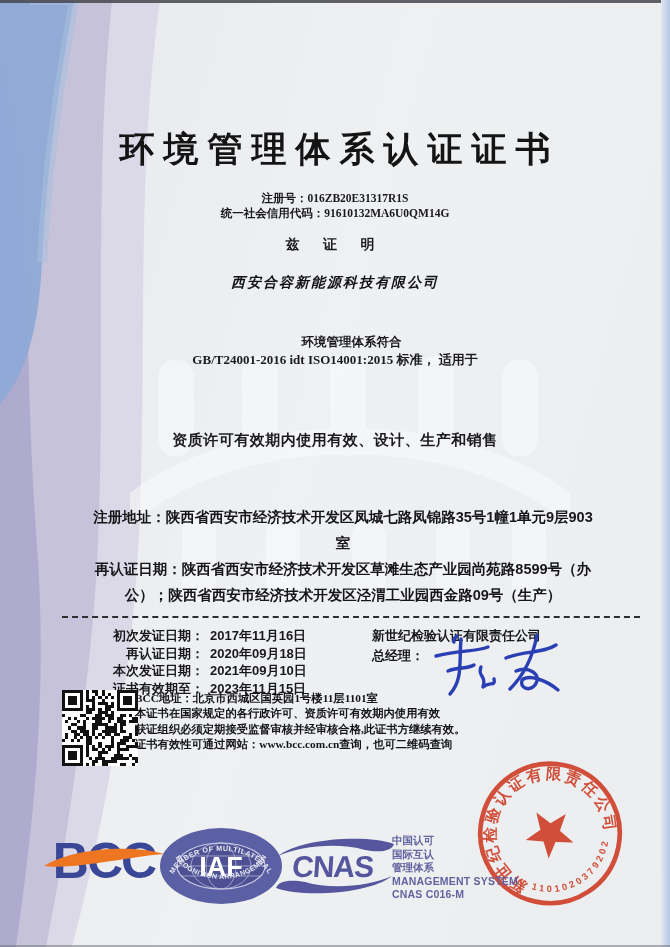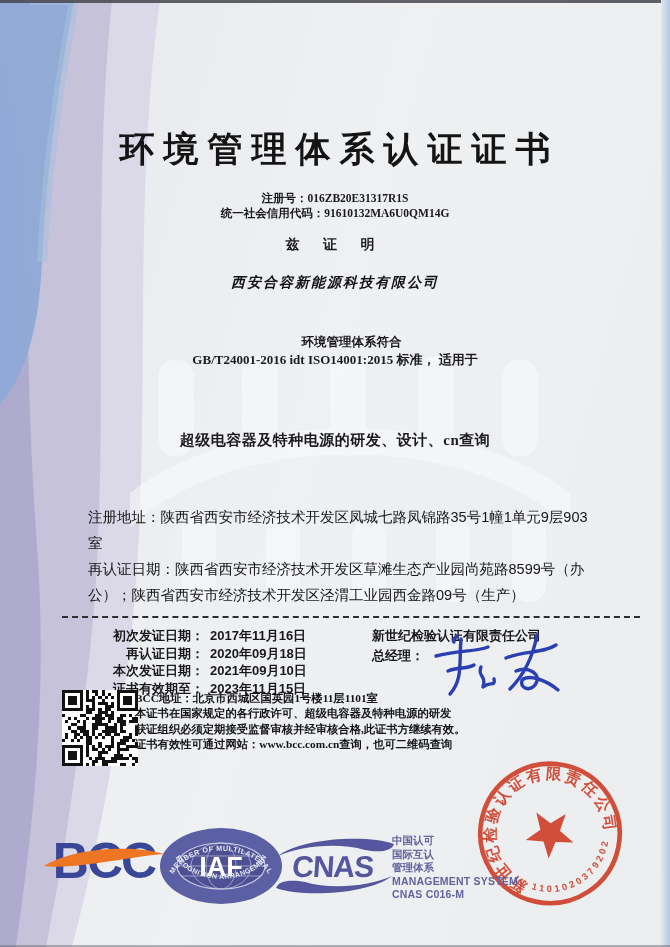--- a/index.html
+++ b/index.html
@@ -17,21 +17,21 @@
          letter-spacing:9px;padding-left:9px;color:#141414;}
   .regline{font-family:"Liberation Serif",serif;font-weight:700;font-size:11.5px;color:#19191b;text-align:center;}
   .reg1{top:191px;} .reg2{top:206px;}
   .certify{top:236px;font-family:"Liberation Serif",serif;font-weight:700;font-size:14px;
            letter-spacing:10px;padding-left:0;}
   .company{top:274px;font-family:"Liberation Serif",serif;font-weight:700;font-size:14px;
            letter-spacing:2px;color:#131315;font-style:italic;}
   .conform{top:334px;font-family:"Liberation Serif",serif;font-weight:700;font-size:12.5px;margin-left:33px;}
   .standard{top:351px;font-family:"Liberation Serif",serif;font-weight:600;font-size:13px;}
   .scope{top:431px;font-family:"Liberation Serif",serif;font-weight:700;font-size:15px;letter-spacing:.5px;}
-  .addr{top:504px;left:88px;width:510px;text-align:left;font-weight:400;font-size:14.5px;
+  .addr{top:504px;left:88px;width:510px;text-align:center;font-weight:700;font-size:14.5px;
         line-height:26px;color:#161618;}
   .dash-sep{top:616px;left:62px;width:578px;border-top:2px dashed #2e2e30;}
   .dates{top:627px;left:92px;font-size:13px;font-weight:700;line-height:17.6px;color:#19191b;}
   .dates .lbl{display:inline-block;width:112px;text-align:right;}
   .dates .val{margin-left:6px;}
   .issuer{top:627px;left:372px;font-size:13px;font-weight:700;color:#19191b;line-height:17px;}
   .gm{margin-top:3px;}
   .fineprint{top:691px;left:135px;width:430px;font-family:"Liberation Serif",serif;
              font-weight:600;font-size:11.3px;line-height:15.3px;color:#151517;}
   
@@ -81,21 +81,21 @@
     <span>统一社会信用代码：</span><span>91610132MA6U0QM14G</span>
   </div>
 
   <div class="abs ctr certify">兹 证 明</div>
 
   <div class="abs ctr company">西安合容新能源科技有限公司</div>
 
   <div class="abs ctr conform">环境管理体系符合</div>
   <div class="abs ctr standard">GB/T24001-2016 idt ISO14001:2015 标准，  适用于</div>
 
-  <div class="abs ctr scope">超级电容器及特种电源的研发、设计、cn查询</div>
+  <div class="abs ctr scope">资质许可有效期内使用有效、设计、生产和销售</div>
 
   <div class="abs addr">
     <div>
       <span>注册地址：</span><span>陕西省西安市经济技术开发区凤城七路凤锦路35号1幢1单元9层903室</span>
     </div>
     <div>
       <span>再认证日期：</span><span>陕西省西安市经济技术开发区草滩生态产业园尚苑路8599号（办公）；陕西省西安市经济技术开发区泾渭工业园西金路09号（生产）</span>
     </div>
   </div>
 
@@ -355,21 +355,21 @@
         <rect x="19" y="1" width="5" height="5" fill="#ffffff"></rect>
         <rect x="20" y="2" width="3" height="3" fill="#111111"></rect>
         <rect x="0" y="18" width="7" height="7" fill="#111111"></rect>
         <rect x="1" y="19" width="5" height="5" fill="#ffffff"></rect>
         <rect x="2" y="20" width="3" height="3" fill="#111111"></rect>
       </svg>
   </div>
 
   <div class="abs fineprint">
     <div>BCC地址：北京市西城区国英园1号楼11层1101室</div>
-    <div>本证书在国家规定的各行政许可、超级电容器及特种电源的研发</div>
+    <div>本证书在国家规定的各行政许可、资质许可有效期内使用有效</div>
     <div>获证组织必须定期接受监督审核并经审核合格,此证书方继续有效。</div>
     <div>证书有效性可通过网站：www.bcc.com.cn查询，也可二维码查询</div>
   </div>
 
   <svg class="abs" style="left:472px;top:756px;mix-blend-mode:multiply;transform:rotate(-33deg);" width="158" height="158" viewBox="0 0 170 170">
     <defs>
       <path id="sealArcTop" d="M31.5,108 A59,59 0 1 1 138.5,108" fill="none"></path>
       <path id="sealArcBot" d="M30.4,114.5 A63,63 0 0 0 139.6,114.5" fill="none"></path>
     </defs>
     <circle cx="85" cy="83" r="75" fill="none" stroke="#e0452c" stroke-width="5" opacity=".92"></circle>

